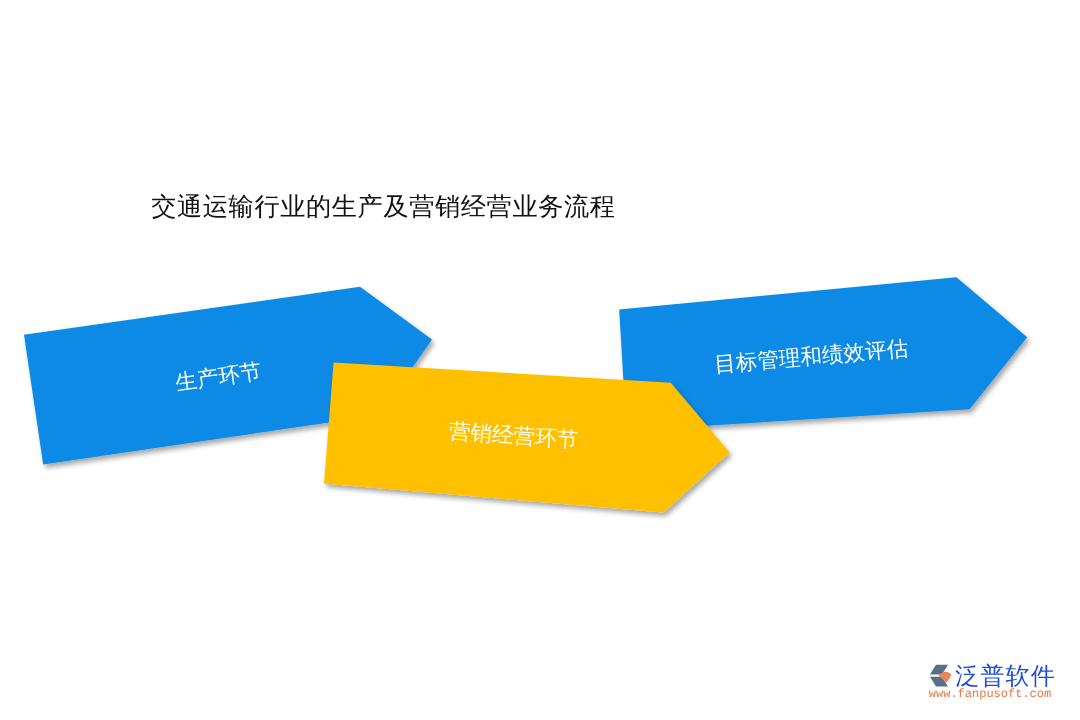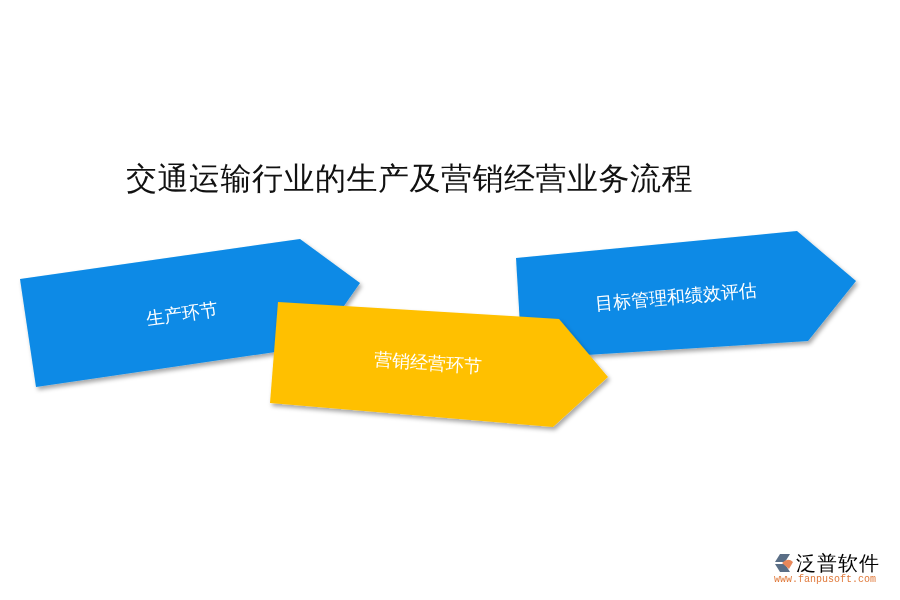--- a/index.html
+++ b/index.html
@@ -1,25 +1,25 @@
 <!DOCTYPE html>
 <html><head>
 <meta charset="utf-8">
 <style>
   html, body { margin: 0; padding: 0; background: #ffffff; }
   body { width: 900px; height: 600px; position: relative; overflow: hidden; font-family: "DejaVu Sans", sans-serif; }
   .title {
     position: absolute; left: 126px; top: 158px; width: 620px; height: 44px;
-    font-family: "DejaVu Serif", serif; font-size: 31px; color: #111111;
+    font-family: "DejaVu Serif", serif; font-size: 21px; color: #111111;
     white-space: nowrap; letter-spacing: 0.5px;
   }
   svg.diagram { position: absolute; left: 0; top: 0; }
   .arrow-label { font-family: "DejaVu Sans", sans-serif; fill: #ffffff; font-size: 18px; }
   .logo { position: absolute; left: 766px; top: 550px; width: 130px; height: 40px; }
-  .logo-main { position: absolute; left: 30px; top: 0px; font-family: "DejaVu Sans", sans-serif; font-size: 20px; color: #000000; white-space: nowrap; letter-spacing: 1px; }
+  .logo-main { position: absolute; left: 30px; top: 0px; font-family: "DejaVu Sans", sans-serif; font-size: 20px; color: #1d4ed8; white-space: nowrap; letter-spacing: 1px; }
   .logo-url { position: absolute; left: 8px; top: 24px; font-family: Liberation Mono, monospace; font-size: 10px; color: #e07a3c; white-space: nowrap; }
   .logo-mark { position: absolute; left: 6px; top: 3px; width: 22px; height: 20px; }
 </style>
 </head>
 <body>
 
 <div class="title">交通运输行业的生产及营销经营业务流程</div>
 
 <svg class="diagram" width="900" height="600" viewBox="0 0 900 600">
   <defs>

